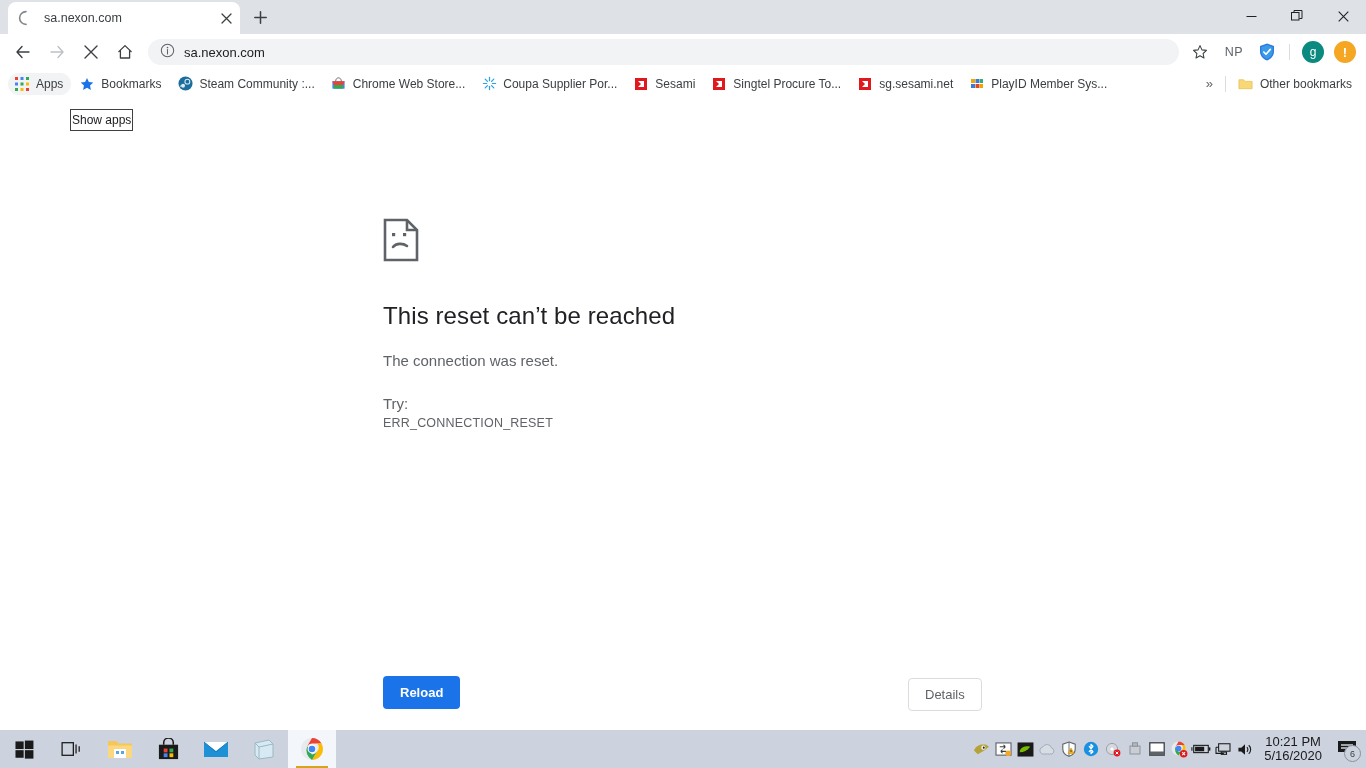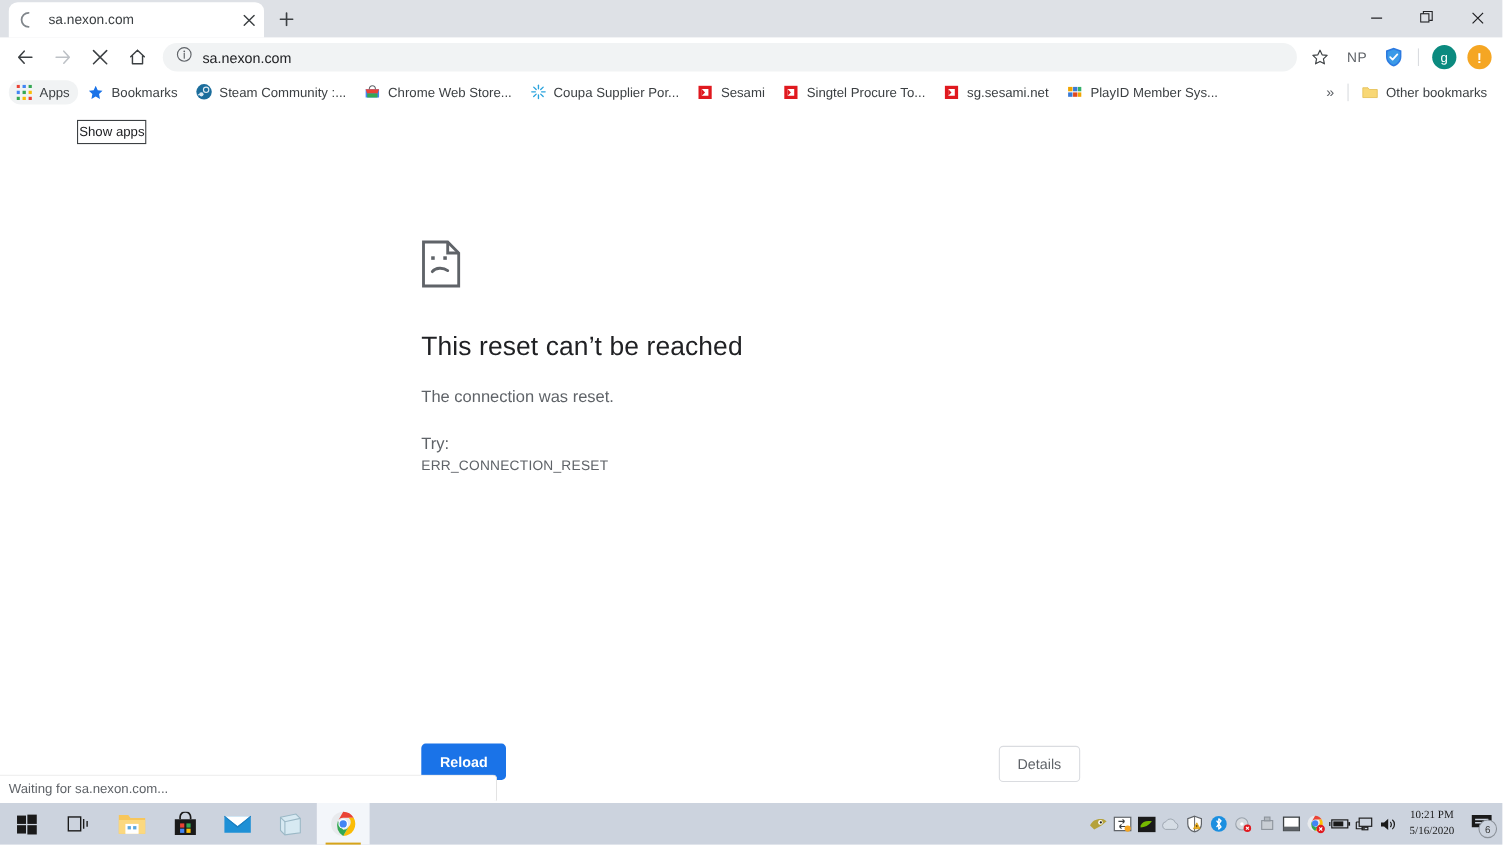--- a/index.html
+++ b/index.html
@@ -331,25 +331,25 @@
     display: flex;
     align-items: center;
     padding-right: 2px;
   }
   .tray-icon {
     width: 22px; height: 38px;
     display: flex; align-items: center; justify-content: center;
   }
   .clock {
     text-align: center;
-    font-size: 10px;
+    font-size: 13px;
     color: #1a1a1a;
     line-height: 14px;
     padding: 0 8px;
-    font-family: Liberation Serif, serif;
+    font-family: Liberation Sans, sans-serif;
   }
   .notif {
     width: 34px; height: 38px;
     display: flex; align-items: center; justify-content: center;
     position: relative;
   }
   .notif-badge {
     position: absolute;
     right: 3px; bottom: 6px;
     width: 15px; height: 15px;
@@ -607,21 +607,20 @@
         <p class="try-label">Try:</p>
         <div class="err-code">ERR_CONNECTION_RESET</div>
       </div>
 
       <div class="btn-row">
         <button class="btn-reload">Reload</button>
         <button class="btn-details">Details</button>
       </div>
     </div>
 
-    <div class="statusbar">Waiting for sa.nexon.com...</div>
   </div>
 
   <div class="taskbar">
 
     <div class="tb-item">
       <svg width="19" height="19" viewBox="0 0 20 20">
         <rect x="0.5" y="1.5" width="8.6" height="8" fill="#1a1a1a"></rect>
         <rect x="10.4" y="0.6" width="9" height="8.9" fill="#1a1a1a"></rect>
         <rect x="0.5" y="10.7" width="8.6" height="8" fill="#1a1a1a"></rect>
         <rect x="10.4" y="10.7" width="9" height="8.9" fill="#1a1a1a"></rect>

